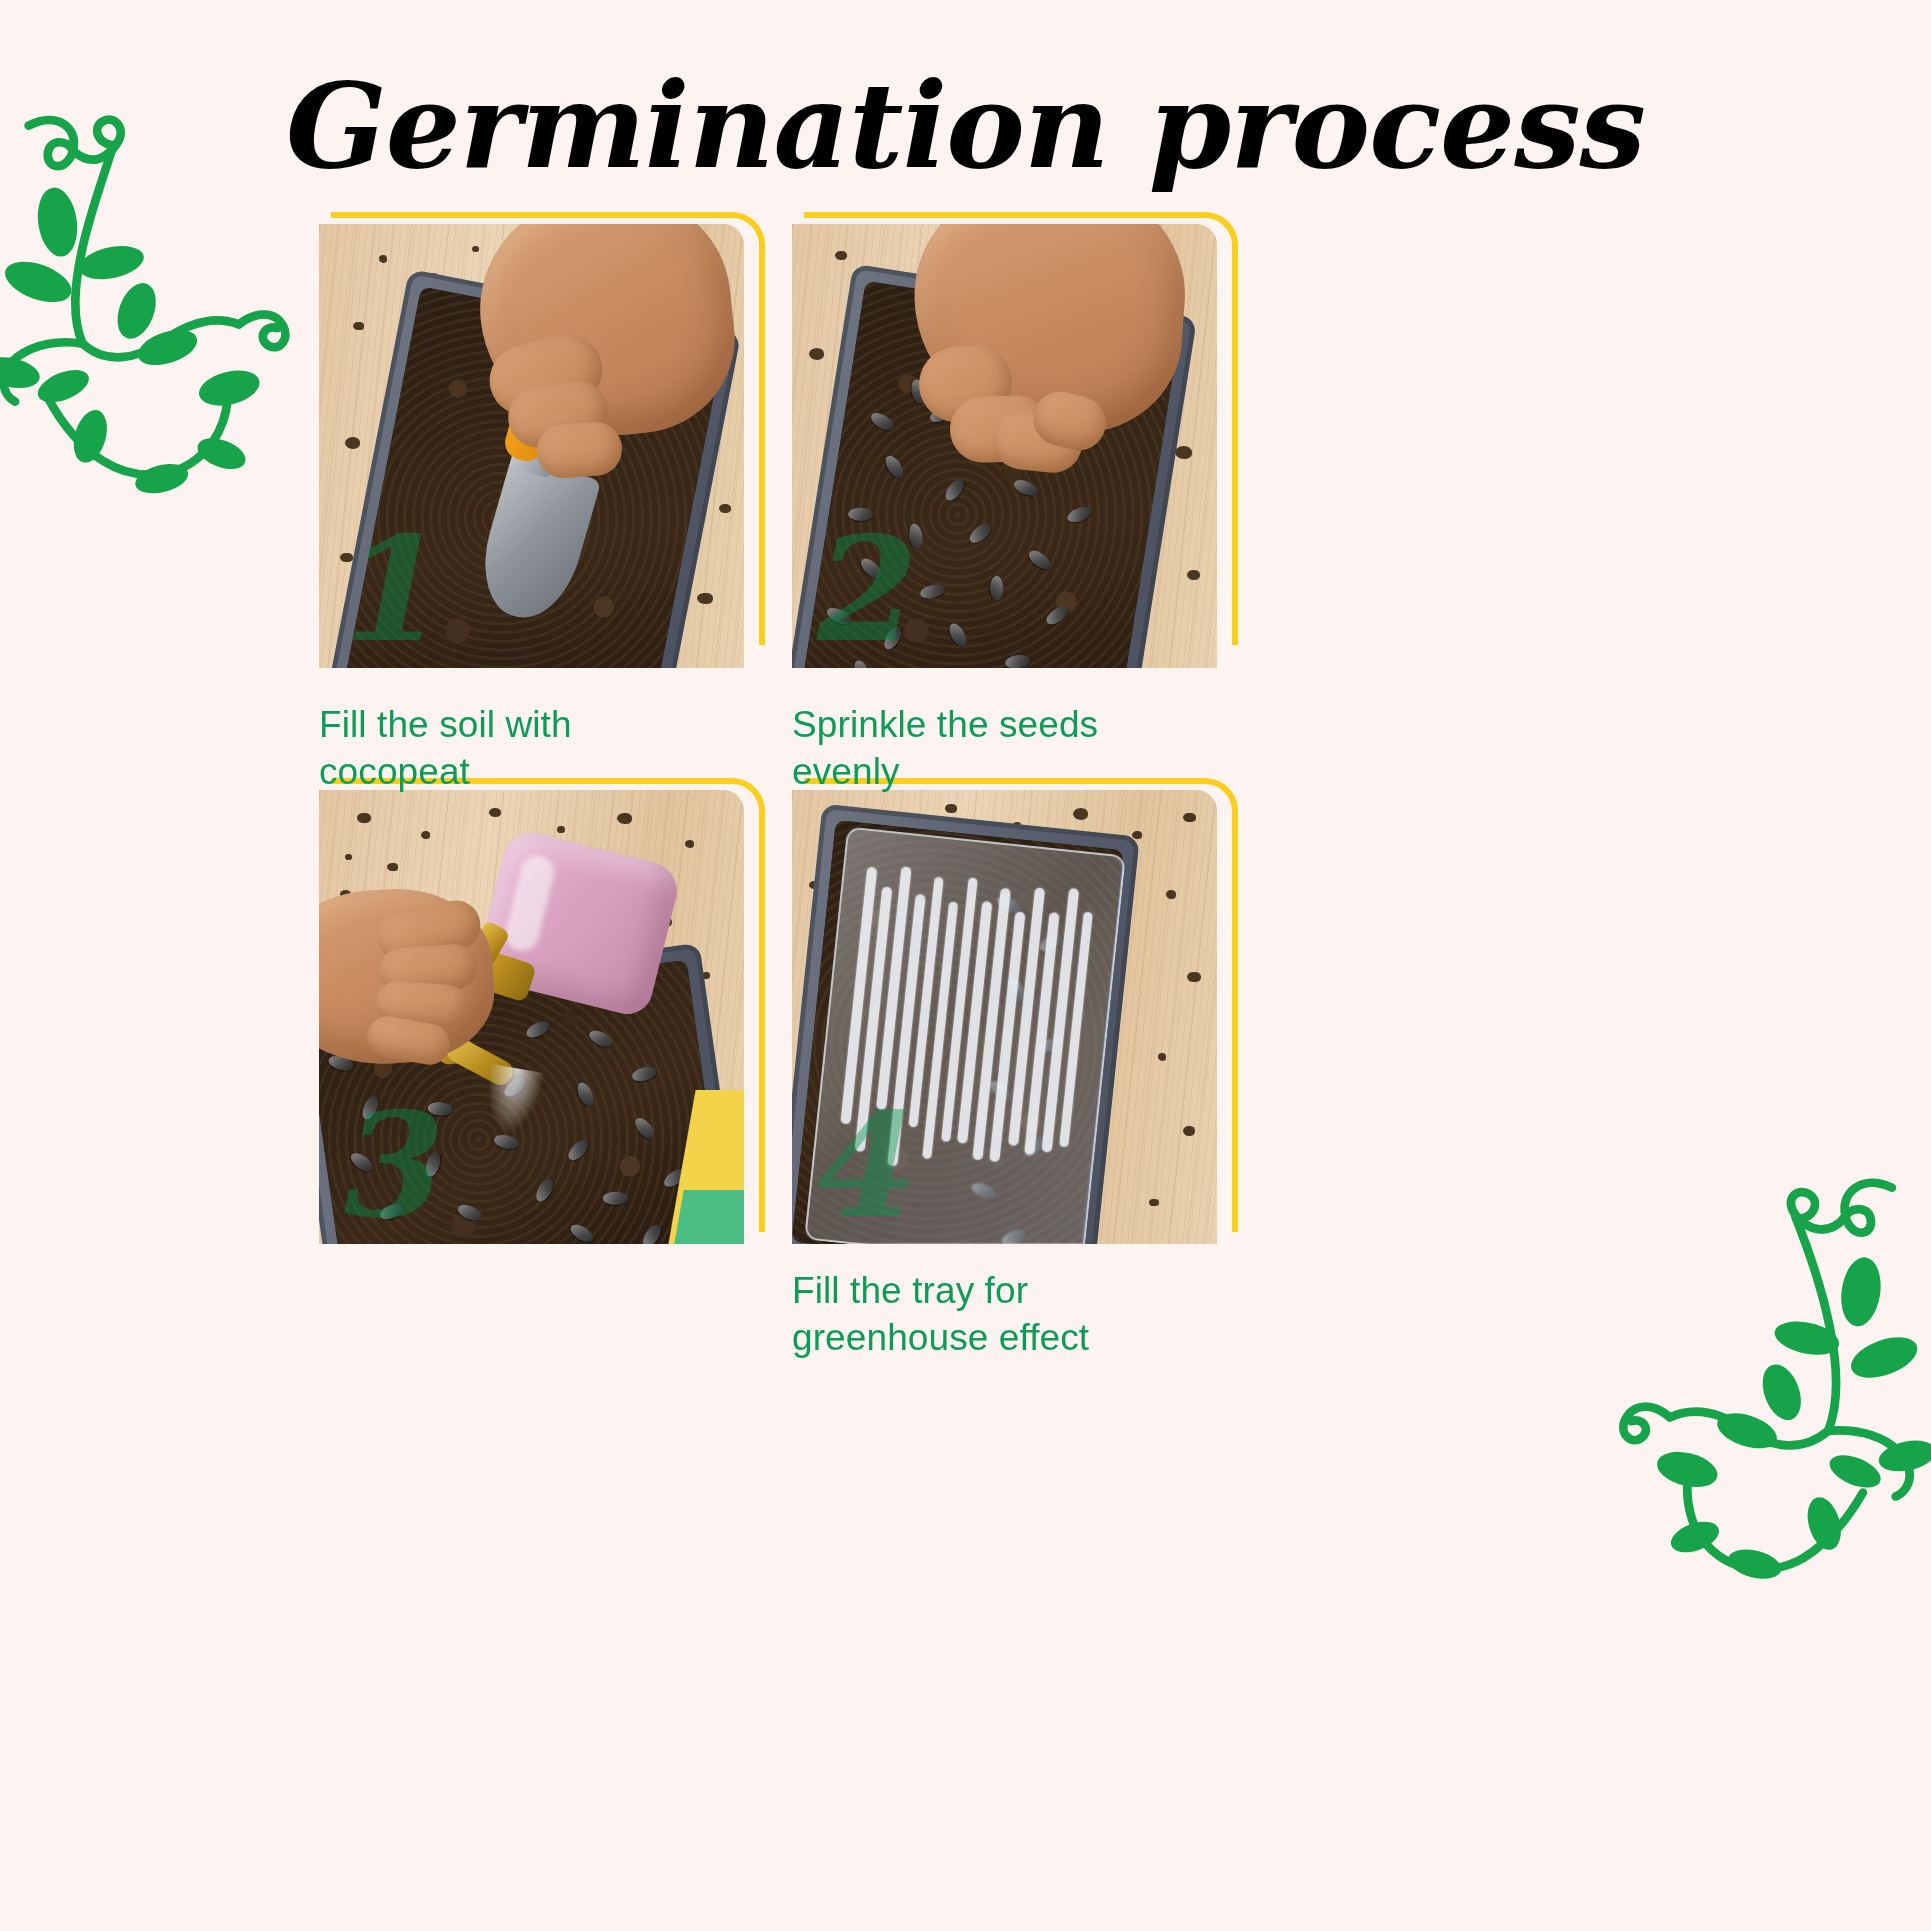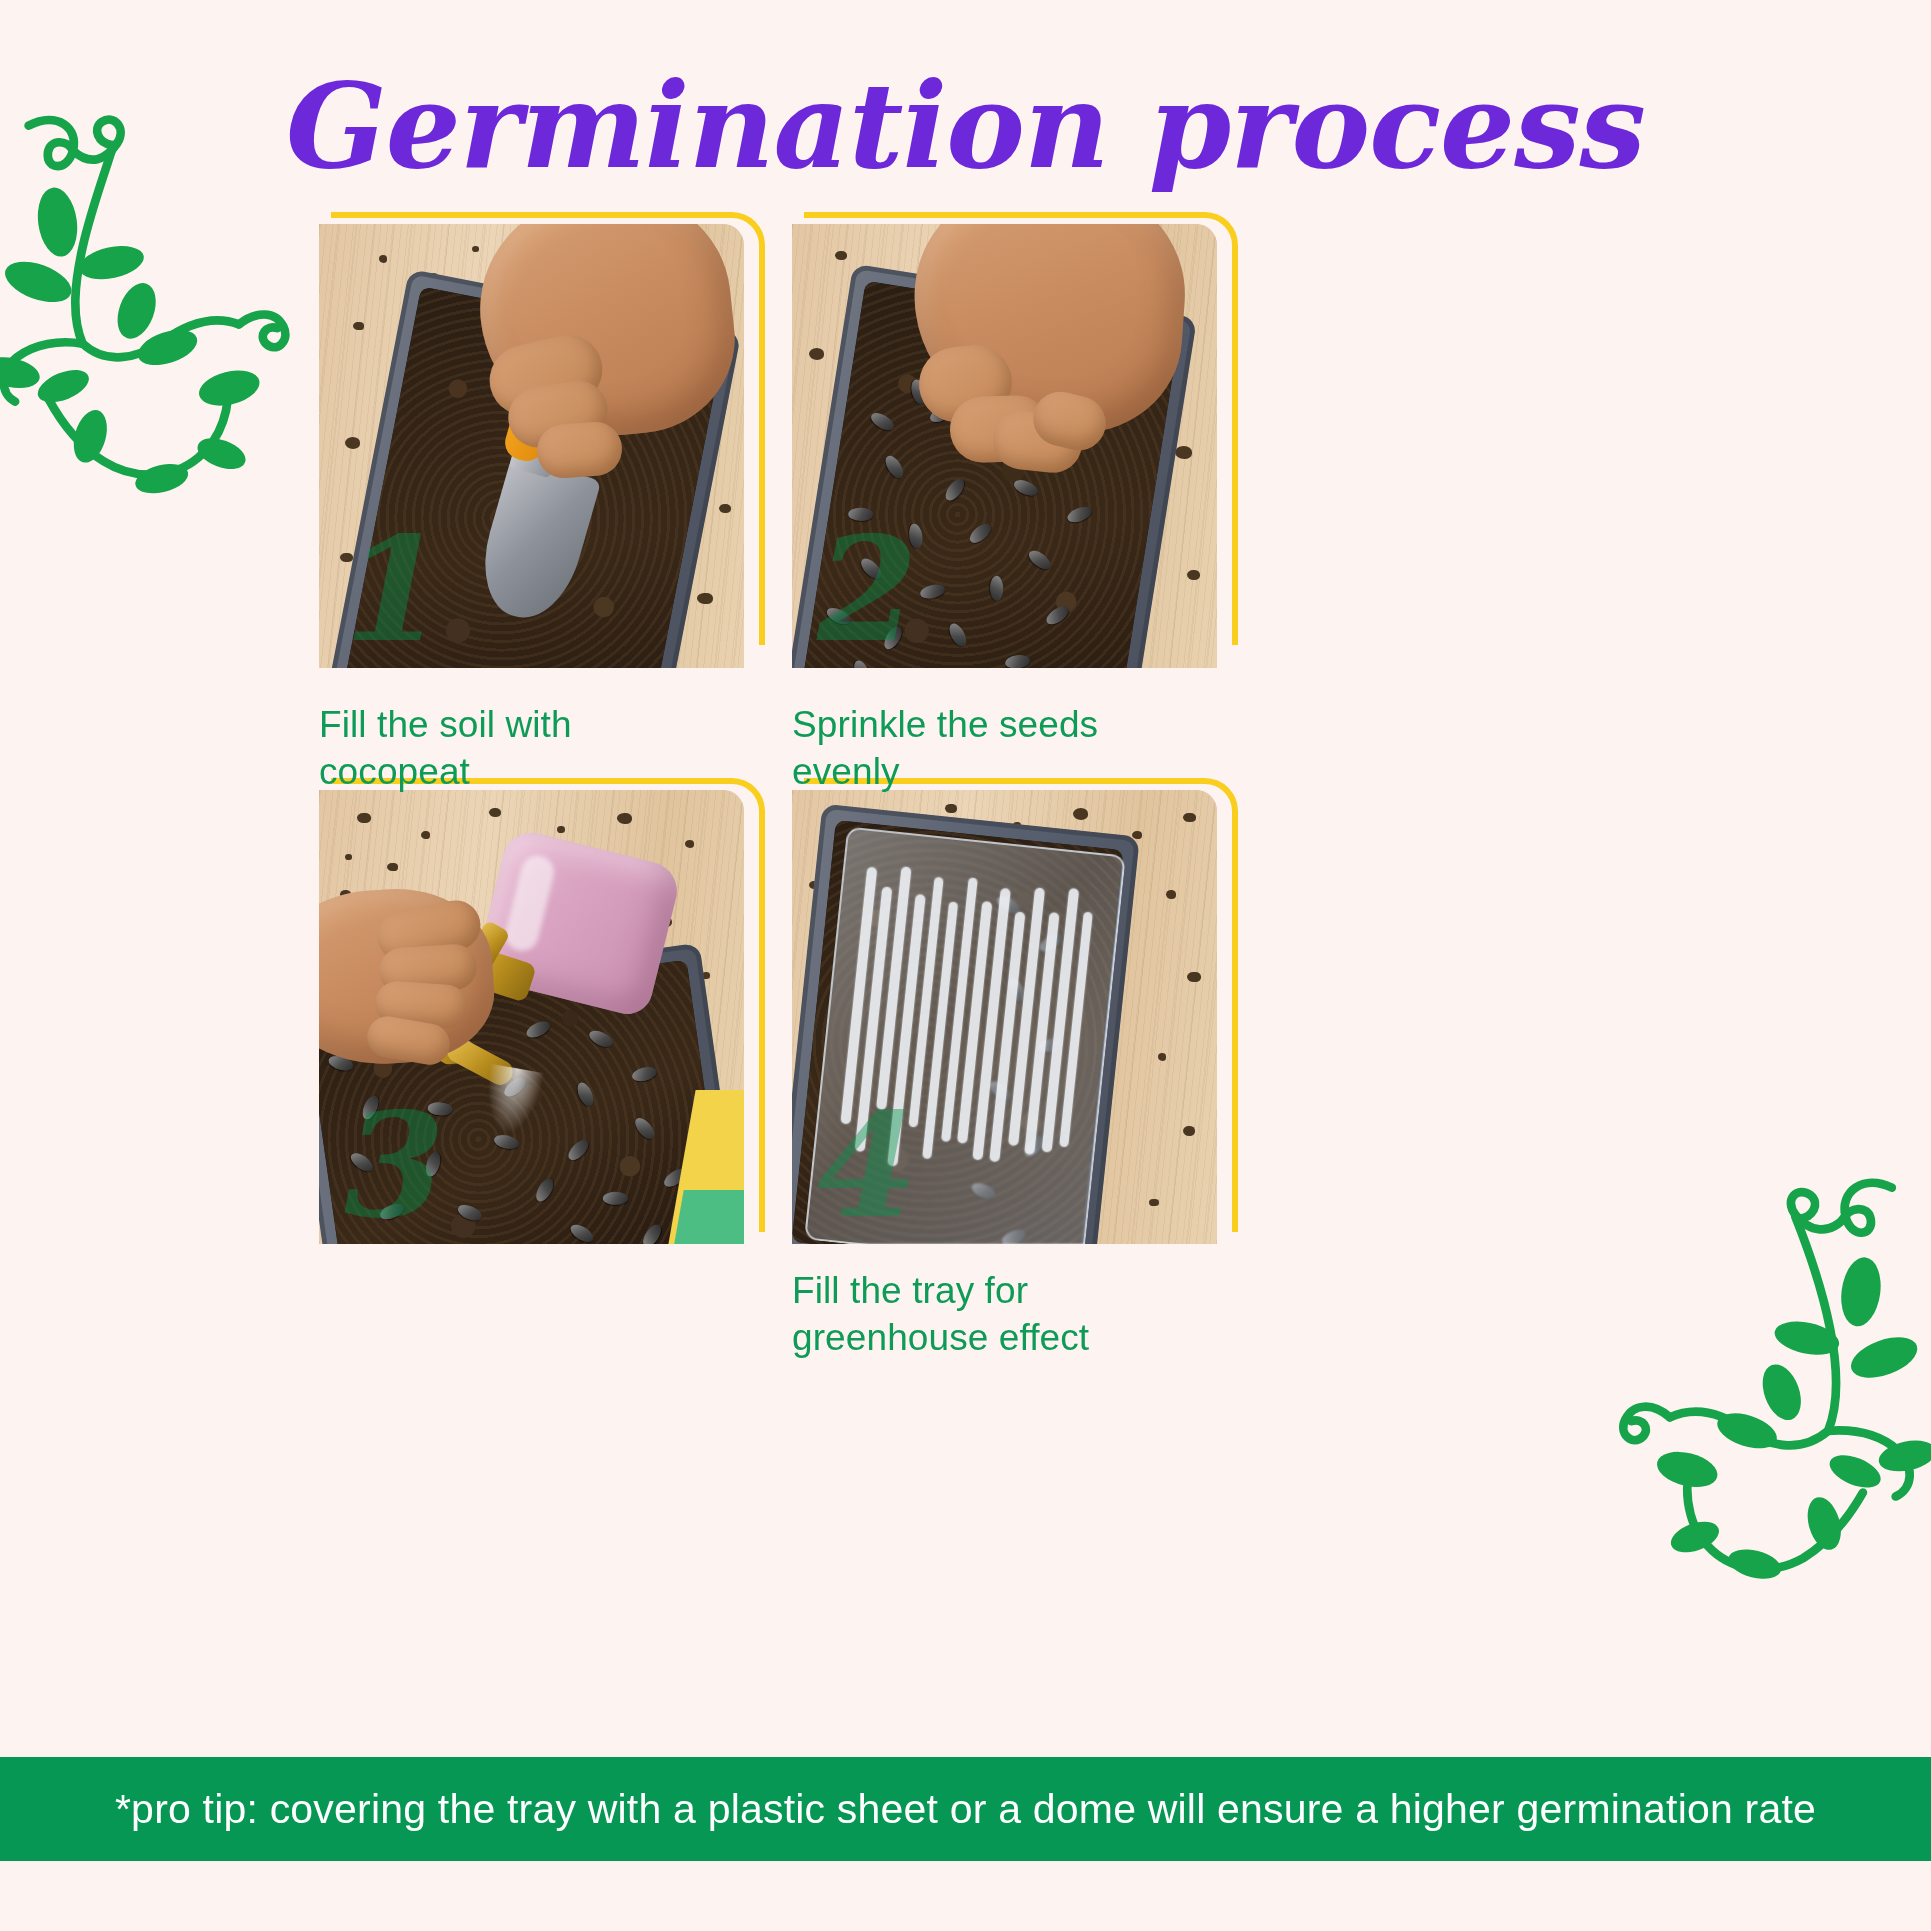--- a/index.html
+++ b/index.html
@@ -14,21 +14,21 @@
 
   
   .canvas{position:relative;width:1931px;height:1931px;background:#FDF4F1;overflow:hidden;}
 
   
   .title{
     position:absolute;top:56px;left:0;width:1931px;text-align:center;
     font-family:"DejaVu Serif", serif;
     font-style:italic;font-weight:700;
     font-size:118px;letter-spacing:-1px;
-    color:#6d28d9;
+    color:#000000;
     white-space:nowrap;
   }
 
   
   .vine{position:absolute;pointer-events:none;}
   .vine-left{left:-9.7px;top:58px;width:328px;height:444px;}
   .vine-right{right:-19.3px;top:1149px;width:348px;height:444px;}
   .step{position:relative;width:473px;}
 
   
@@ -503,18 +503,15 @@
             <i class="slot" style="left:93%;top:10%;height:64%;"></i>
           </div>
         </div>
 
         <div class="stepnum">4</div>
       </div>
     </div>
     <div class="caption">Fill the tray for greenhouse effect</div>
   </div>
 
-  <div class="banner">
-    <span class="banner-text">*pro tip:  covering the tray with a plastic sheet or a dome will ensure a higher germination rate</span>
-  </div>
 
 </div>
 
 
 </body></html>

